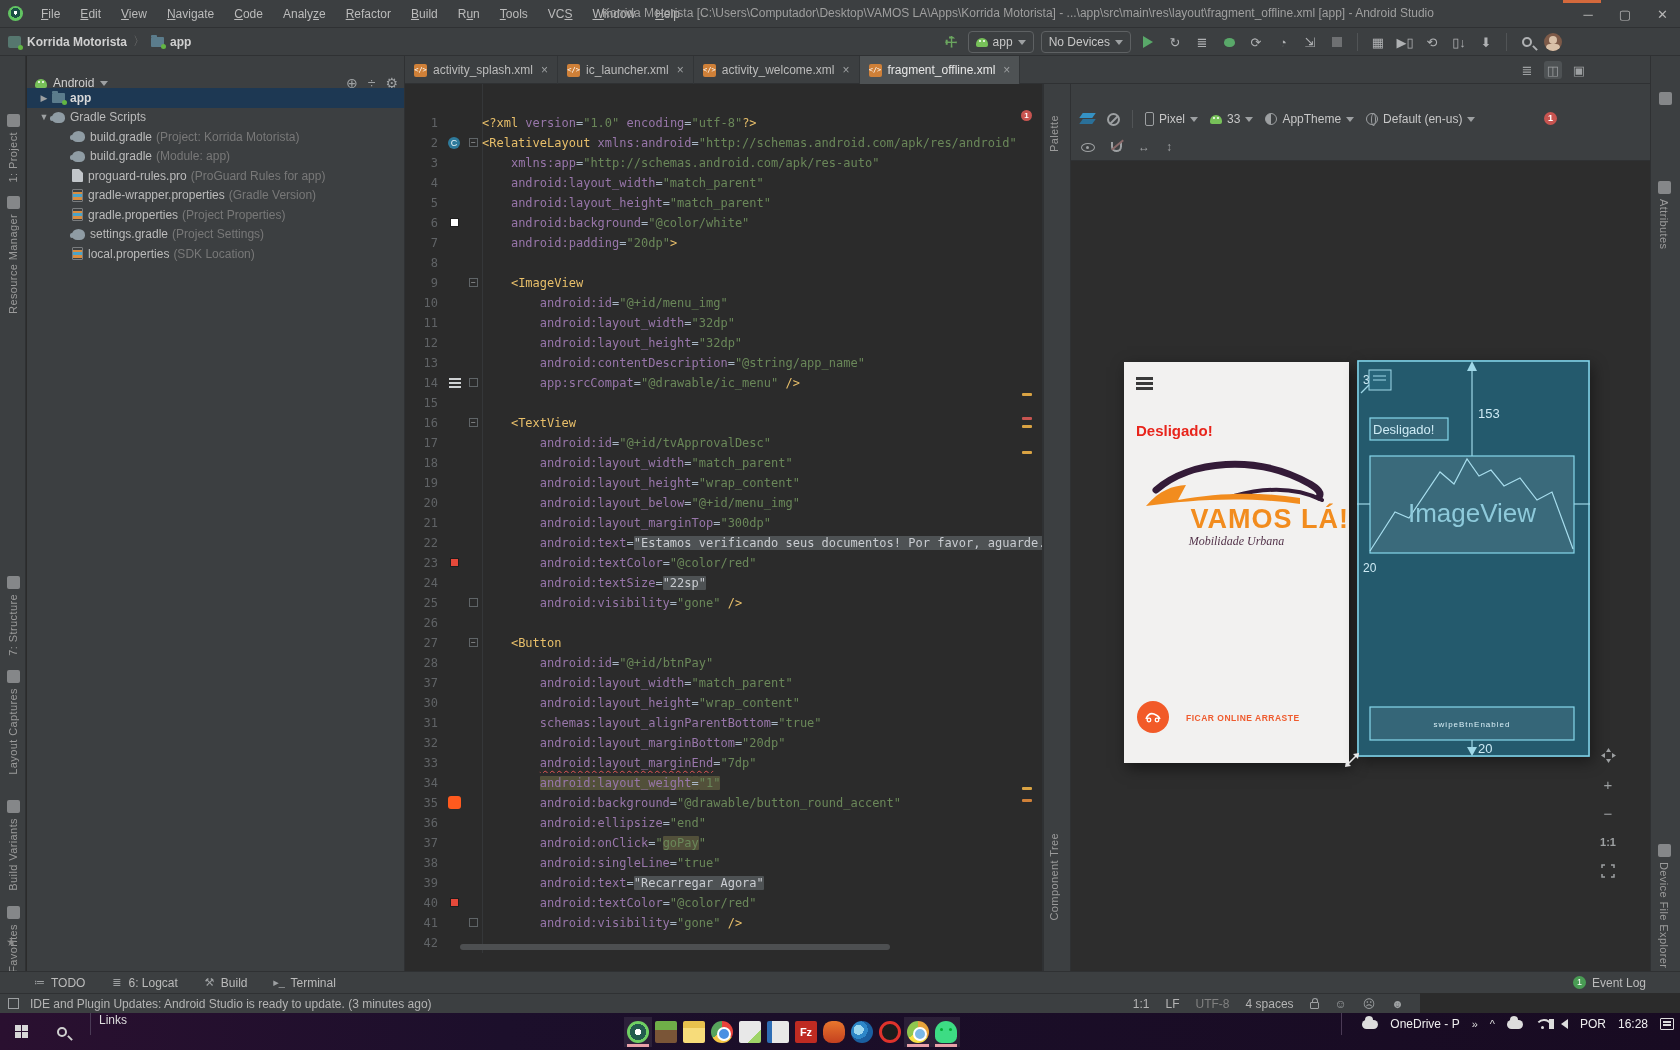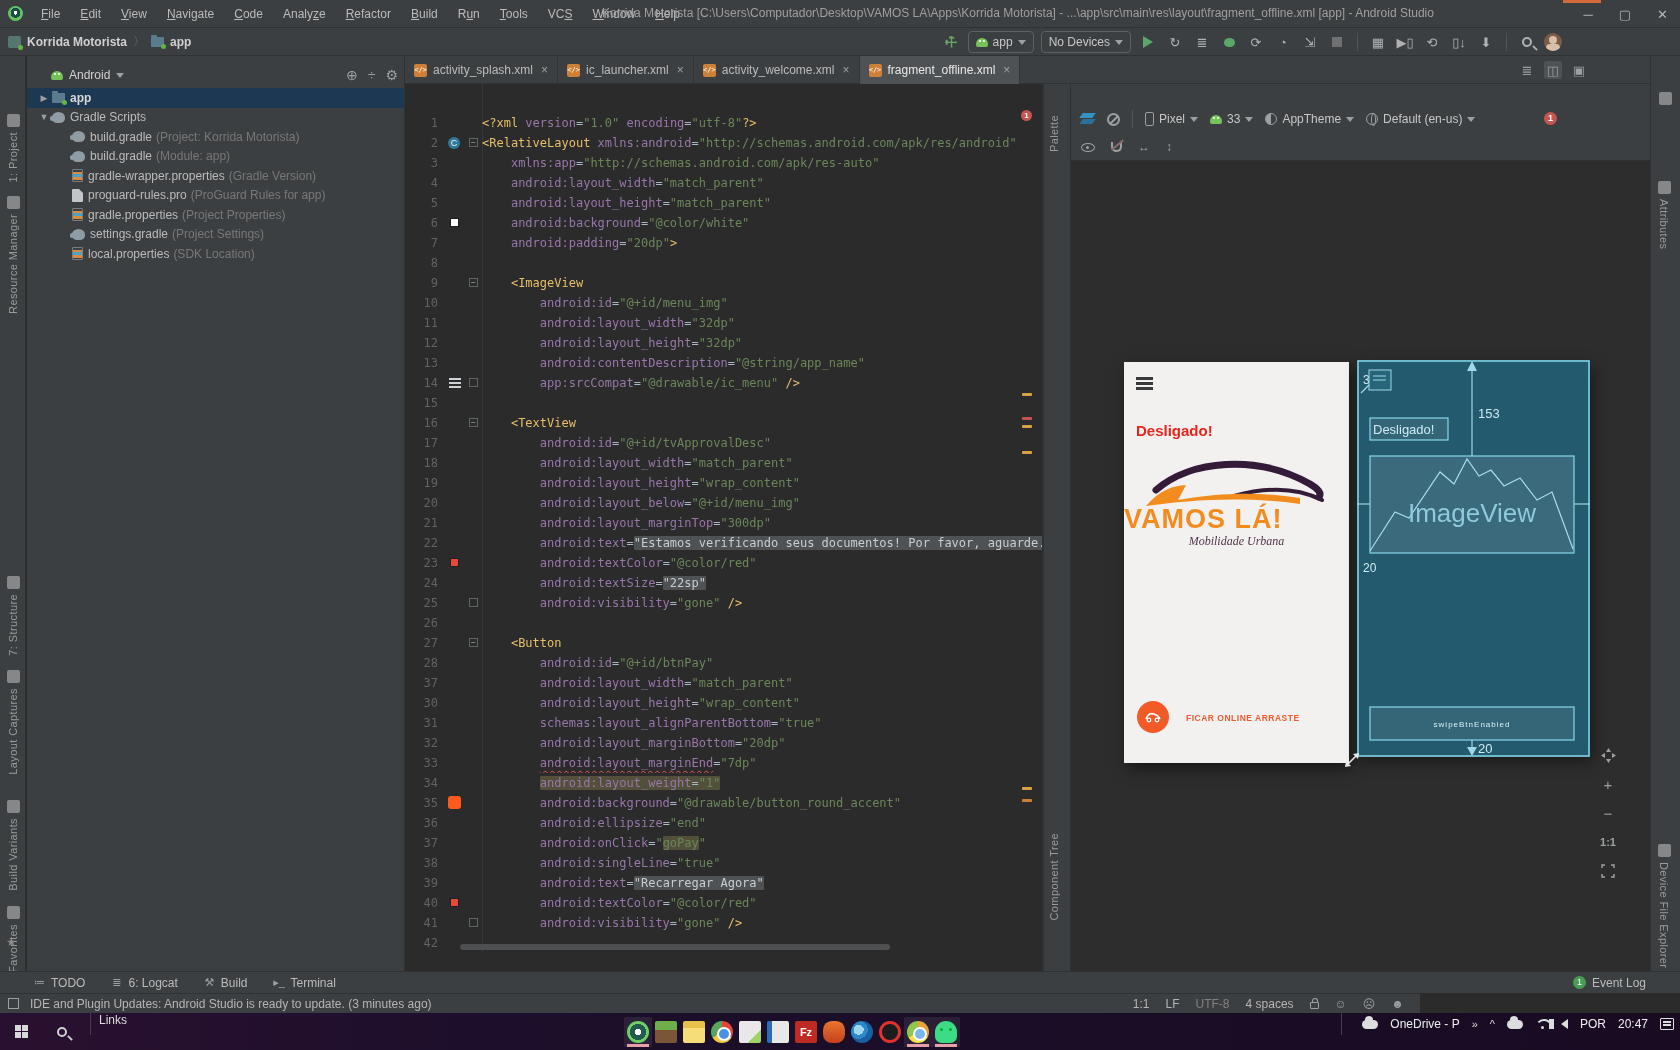--- a/index.html
+++ b/index.html
@@ -46,21 +46,21 @@
   
   #left-stripe{position:absolute;left:0;top:56px;width:26px;height:915px;background:#3c3f41;border-right:1px solid #2f3133}
   .stripe-btn{position:absolute;left:0;width:26px;display:flex;flex-direction:column;align-items:center;gap:5px}
   .stripe-ic{width:13px;height:13px;background:#9da0a2;border-radius:2px;opacity:.75}
   .vtext{writing-mode:vertical-rl;transform:rotate(180deg);font-size:11px;color:#9b9b9b;letter-spacing:.4px;white-space:nowrap}
   .vtext-r{writing-mode:vertical-rl;font-size:11px;color:#9b9b9b;letter-spacing:.4px;white-space:nowrap}
   #stripe-star{position:absolute;left:6px;top:935px;color:#8a8a8a;font-size:12px}
 
   
   #project-panel{position:absolute;left:27px;top:56px;width:378px;height:915px;background:#3c3f41;border-right:1px solid #2f3133}
-  #pp-header{position:absolute;left:0;top:4px;width:100%;height:30px;display:flex;align-items:center;gap:6px;padding-left:24px}
+  #pp-header{position:absolute;left:0;top:12px;width:100%;height:30px;display:flex;align-items:center;gap:6px;padding-left:8px}
   #pp-header .hdr-actions{position:absolute;right:-14px;top:7px;display:flex;gap:10px;color:#9da0a2;font-size:14px}
   #pp-tree{position:absolute;left:0;top:32px;width:100%}
   .tree-row{position:relative;height:19.5px;display:flex;align-items:center;white-space:nowrap}
   .tree-row.selected{background:#1d3853}
   .tree-arrow{width:10px;color:#9da0a2;font-size:9px;text-align:center;margin-right:3px}
   .tree-label{color:#bbbbbb;margin-left:5px}
   .tree-label.bold{font-weight:bold;color:#d8d8d8}
   .tree-suffix{color:#787878;margin-left:4px}
   .i-gradle{width:13px;height:11px;background:#8f9ca4;border-radius:50% 50% 40% 40%;position:relative;flex:none}
   .i-gradle::after{content:"";position:absolute;left:-2px;top:4px;width:4px;height:5px;background:#8f9ca4;border-radius:2px}
@@ -123,21 +123,21 @@
   .eye-ic::after{content:"";position:absolute;left:4px;top:2px;width:3px;height:3px;border-radius:50%;background:#9da0a2}
   .magnet-ic{width:11px;height:10px;border:2px solid #9da0a2;border-top:none;border-radius:0 0 7px 7px;position:relative}
   .magnet-ic::after{content:"";position:absolute;left:-3px;top:2px;width:15px;height:2px;background:#8a6a6a;transform:rotate(-40deg)}
   #dt-err{position:absolute;left:473px;top:28px;width:13px;height:13px;border-radius:50%;background:#c75450;color:#fff;font-size:9px;font-weight:bold;text-align:center;line-height:13px}
 
   
   #phone{position:absolute;left:80px;top:278px;width:225px;height:401px;background:#f2f1f0;box-shadow:3px 5px 14px rgba(0,0,0,.5)}
   #ph-menu{position:absolute;left:12px;top:15px;width:17px;height:2.5px;background:#3a3a3a;box-shadow:0 5px 0 #3a3a3a,0 10px 0 #3a3a3a}
   #ph-status{position:absolute;left:12px;top:60px;color:#e8251c;font-size:15px;font-weight:bold}
   #ph-logo-car{position:absolute;left:18px;top:88px}
-  #ph-logo-text{position:absolute;left:0;top:142px;width:225px;text-align:left;color:#f28c1e;font-size:27px;font-weight:bold;letter-spacing:1px;font-family:"Liberation Sans",sans-serif}
+  #ph-logo-text{position:absolute;left:0;top:142px;width:225px;text-align:right;color:#f28c1e;font-size:27px;font-weight:bold;letter-spacing:1px;font-family:"Liberation Sans",sans-serif}
   #ph-tagline{position:absolute;left:0;top:172px;width:225px;text-align:center;color:#53334a;font-size:12px;font-family:"Liberation Serif",serif;font-style:italic}
   #ph-fab{position:absolute;left:13px;top:339px;width:32px;height:32px;border-radius:50%;background:#f25a28;display:flex;align-items:center;justify-content:center}
   #ph-fab-label{position:absolute;left:62px;top:351px;color:#ef5b2e;font-size:8.5px;letter-spacing:.5px;font-weight:bold}
 
   
   #blueprint{position:absolute;left:313px;top:276px;width:233px;height:397px;background:#245a6d;box-shadow:3px 5px 14px rgba(0,0,0,.4)}
   #resize-cursor{position:absolute;left:300px;top:668px;width:16px;height:16px}
 
   
   #zoom-ctrls{position:absolute;left:554px;top:661px;display:flex;flex-direction:column;gap:9px;align-items:center;color:#9da0a2}
@@ -343,29 +343,29 @@
           <span class="tree-suffix">(Project: Korrida Motorista)</span>
         </div>
         <div class="tree-row" style="padding-left: 32px;">
           <span class="tree-arrow"></span>
           <span class="i-gradle"></span>
           <span class="tree-label">build.gradle</span>
           <span class="tree-suffix">(Module: app)</span>
         </div>
         <div class="tree-row" style="padding-left: 32px;">
           <span class="tree-arrow"></span>
+          <span class="i-file"></span>
+          <span class="tree-label">proguard-rules.pro</span>
+          <span class="tree-suffix">(ProGuard Rules for app)</span>
+        </div>
+        <div class="tree-row" style="padding-left: 32px;">
+          <span class="tree-arrow"></span>
           <span class="i-props"></span>
           <span class="tree-label">gradle-wrapper.properties</span>
           <span class="tree-suffix">(Gradle Version)</span>
-        </div>
-        <div class="tree-row" style="padding-left: 32px;">
-          <span class="tree-arrow"></span>
-          <span class="i-file"></span>
-          <span class="tree-label">proguard-rules.pro</span>
-          <span class="tree-suffix">(ProGuard Rules for app)</span>
         </div>
         <div class="tree-row" style="padding-left: 32px;">
           <span class="tree-arrow"></span>
           <span class="i-props"></span>
           <span class="tree-label">gradle.properties</span>
           <span class="tree-suffix">(Project Properties)</span>
         </div>
         <div class="tree-row" style="padding-left: 32px;">
           <span class="tree-arrow"></span>
           <span class="i-gradle"></span>
@@ -688,18 +688,18 @@
     <div id="tb-tray">
       <span class="tb-vsep"></span>
       <span class="tray-cloud"></span>
       <span>OneDrive - P</span>
       <span class="tray-chev">»</span>
       <span class="tray-chev">^</span>
       <span class="tray-cloud"></span>
       <span class="wifi-ic"></span>
       <span class="vol-ic"></span>
       <span>POR</span>
-      <span>20:47</span>
+      <span>16:28</span>
       <span class="notif-ic"></span>
     </div>
   </div>
 
 </div>
 
 </body></html>

